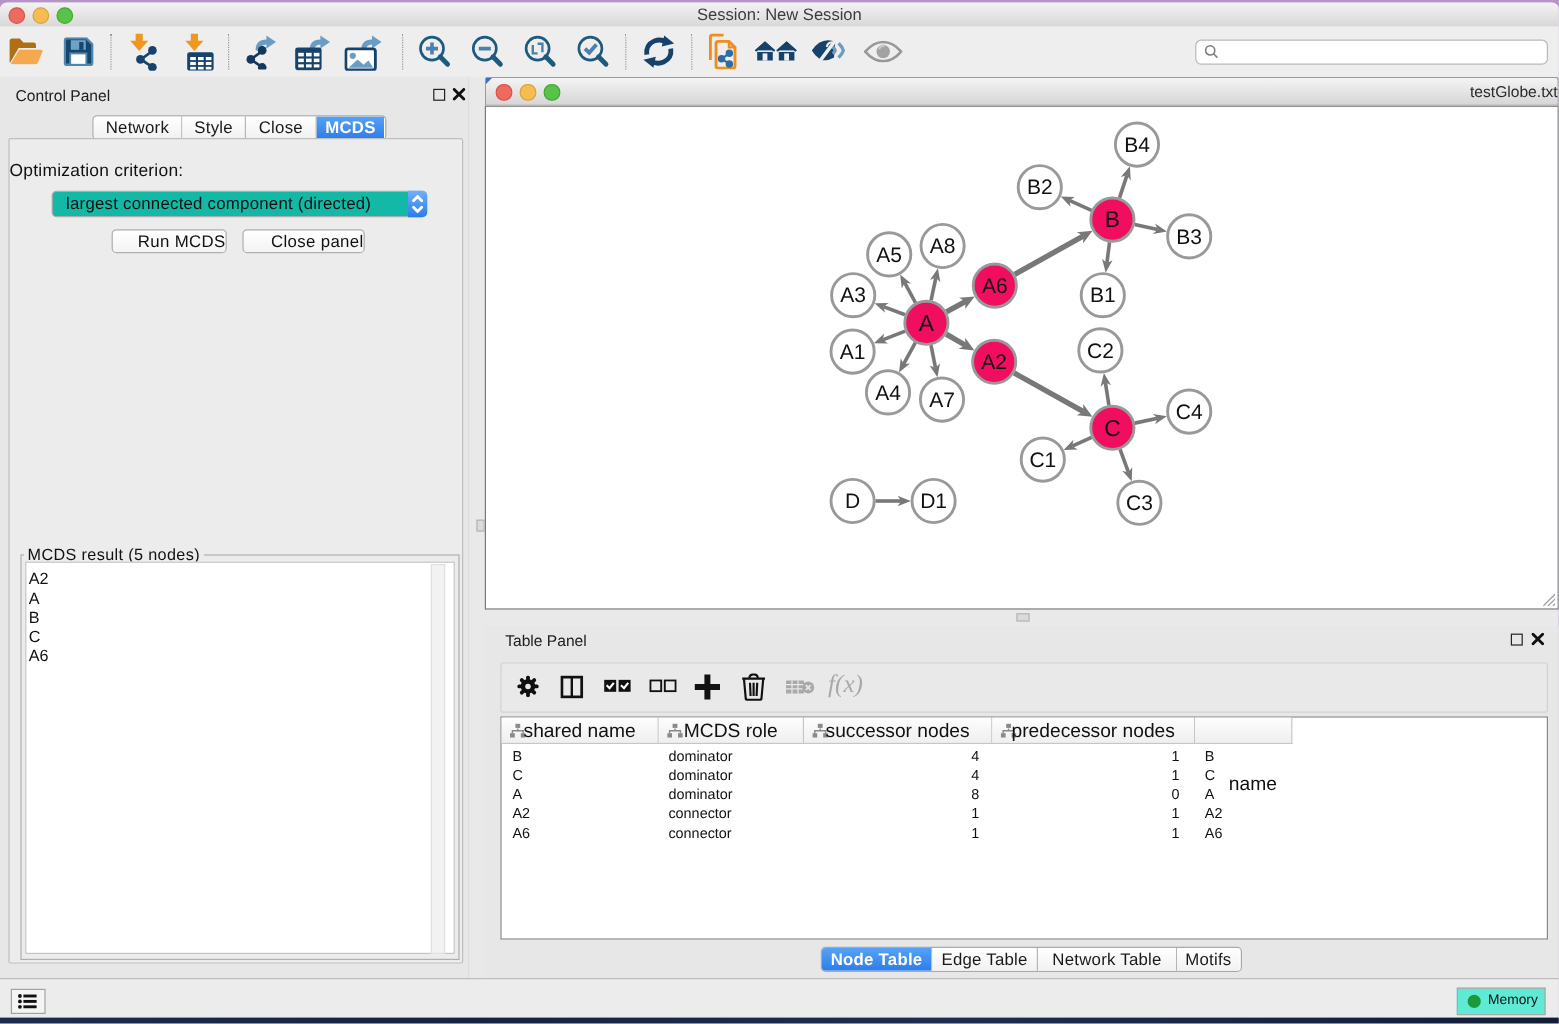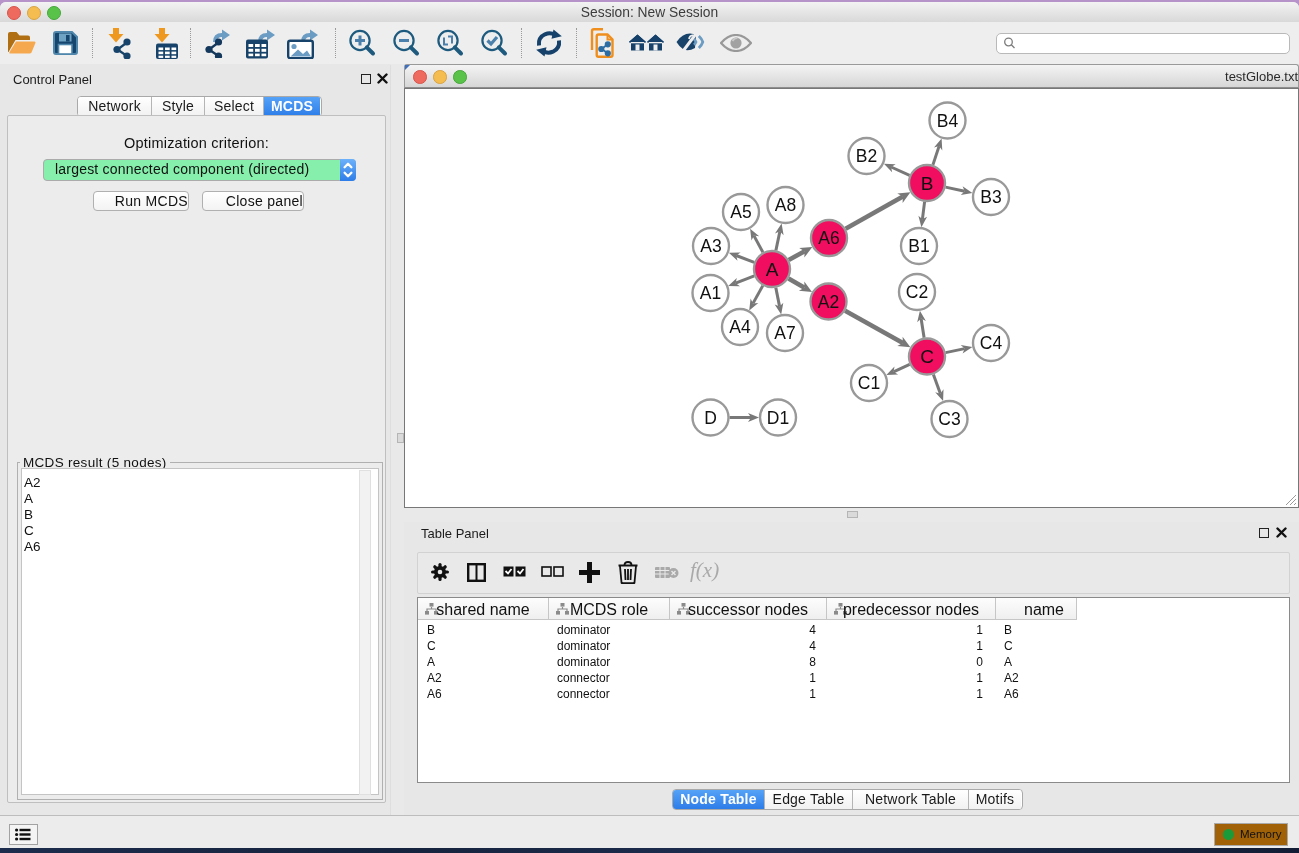--- a/index.html
+++ b/index.html
@@ -28,23 +28,23 @@
 #cp-title{position:absolute;left:13px;top:8px;font-size:13px;color:#1c1c1c;}
 .floatbtn{position:absolute;width:8px;height:8px;border:1.5px solid #222;background:transparent;}
 .tabbar{position:absolute;display:flex;height:19px;border:1px solid #a9a9a9;
  border-radius:4px;background:#fff;overflow:hidden;}
 .tab{font-size:14px;letter-spacing:0.2px;color:#1a1a1a;text-align:center;line-height:19px;
  background:linear-gradient(#ffffff,#f1f1f1);border-right:1px solid #b5b5b5;}
 .tab:last-child{border-right:none;}
 .tab.sel{background:linear-gradient(#55a2f7,#2d7de9);color:#fff;font-weight:bold;}
 #cp-pane{position:absolute;left:7px;top:51px;width:377px;height:686px;
  background:#ececec;border:1px solid #bfbfbf;border-radius:2px;}
-#optlabel{position:absolute;left:0;top:19px;width:100%;text-align:center;
+#optlabel{position:absolute;left:0;top:19px;width:100%;
  font-size:14.5px;letter-spacing:0.2px;color:#111;}
-#selectbox{position:absolute;left:35px;top:43px;width:311px;height:20px;background:#86efac;
+#selectbox{position:absolute;left:35px;top:43px;width:311px;height:20px;background:#14b8a6;
  border:1px solid #ababab;border-radius:4px;}
 #selectbox .txt{position:absolute;left:11px;top:1px;font-size:14px;letter-spacing:0.2px;color:#111;}
 #spinner{position:absolute;right:-1px;top:-1px;width:16px;height:22px;
  background:linear-gradient(#6db1fa,#2d7de9);border-radius:0 4px 4px 0;}
 .btn{position:absolute;height:18px;background:linear-gradient(#ffffff,#f3f3f3);
  border:1px solid #b0b0b0;border-radius:4px;font-size:14px;letter-spacing:0.3px;color:#111;
  text-align:right;line-height:18px;}
 #groupbox{position:absolute;left:9px;top:346px;width:364px;height:336px;
  border:1px solid #b0b0b0;}
 #grouplabel{position:absolute;left:2px;top:-8px;background:#ececec;padding:0 3px;
@@ -239,21 +239,21 @@
 
 <div id="cp">
 <div id="cp-title">Control Panel</div>
 <span class="floatbtn" style="left:361px;top:10px"></span>
 <svg class="abs" style="left:377px;top:9px" width="11" height="11" viewBox="0 0 11 11">
 <path d="M1.5,1.5 L9.5,9.5 M9.5,1.5 L1.5,9.5" stroke="#111" stroke-width="2.4" stroke-linecap="round"></path>
     </svg>
 <div class="tabbar" style="left:77px;top:32px;width:243px;">
 <div class="tab" style="width:73px">Network</div>
 <div class="tab" style="width:52px">Style</div>
-<div class="tab" style="width:58px">Select</div>
+<div class="tab" style="width:58px">Close</div>
 <div class="tab sel" style="width:56px">MCDS</div>
 </div>
 <div id="cp-pane">
 <div id="optlabel">Optimization criterion:</div>
 <div id="selectbox">
         <span class="txt">largest connected component (directed)</span>
 <div id="spinner">
 <svg width="16" height="22" viewBox="0 0 16 22">
 <path d="M4.6,8.3 L8,4.8 L11.4,8.3" stroke="#fff" stroke-width="2.3" fill="none" stroke-linecap="round" stroke-linejoin="round"></path>
 <path d="M4.6,13.7 L8,17.2 L11.4,13.7" stroke="#fff" stroke-width="2.3" fill="none" stroke-linecap="round" stroke-linejoin="round"></path>
@@ -443,21 +443,21 @@
 <path d="M16.5,5 L20.5,9 M20.5,5 L16.5,9" stroke="#e9e9e9" stroke-width="1.4"></path>
       </svg>
 <div class="abs" style="left:272px;top:5px;font-family:'Liberation Serif',serif;font-style:italic;font-size:21px;color:#a9a9a9;">f(x)</div>
 </div>
 
 <div class="abs" style="left:13px;top:75px;width:871px;height:184px;background:#fff;border:1px solid #8a8a8a;">
 <style>
 .hcell{position:absolute;top:0;height:21px;background:linear-gradient(#fdfdfd,#efefef);
  border-right:1px solid #c6c6c6;border-bottom:1px solid #c6c6c6;font-size:16px;color:#111;}
 .hcell .lbl{position:absolute;left:0;right:0;top:3px;text-align:center;}
-.hcell.noicon .lbl{left:16px;}
+.hcell.noicon .lbl{left:16px;margin-top:44px;}
 .rowtxt{position:absolute;height:16px;line-height:16px;font-size:12px;color:#111;}
 .ticon{position:absolute;left:7px;top:5px;}
 </style>
 <div class="hcell" style="left:0;width:130px">
         <svg class="ticon" width="13" height="12" viewBox="0 0 13 12">
           <g fill="#8a8a8a">
             <rect x="4.5" y="0" width="4" height="3.6"></rect>
             <rect x="0" y="8" width="4" height="3.6"></rect>
             <rect x="9" y="8" width="4" height="3.6"></rect>
           </g>
@@ -521,39 +521,39 @@
 <div class="rowtxt" style="left:252px;width:146px;top:72px;text-align:right">1</div>
 <div class="rowtxt" style="left:409px;width:156px;top:72px;text-align:right">1</div>
 <div class="rowtxt" style="left:586px;top:72px">A2</div>
 <div class="rowtxt" style="left:9px;top:88px">A6</div>
 <div class="rowtxt" style="left:139px;top:88px">connector</div>
 <div class="rowtxt" style="left:252px;width:146px;top:88px;text-align:right">1</div>
 <div class="rowtxt" style="left:409px;width:156px;top:88px;text-align:right">1</div>
 <div class="rowtxt" style="left:586px;top:88px">A6</div>
 </div>
 
-<div class="tabbar" style="left:268px;top:267px;width:349px;">
+<div class="tabbar" style="left:280px;top:267px;width:349px;">
 <div class="tab sel" style="width:91px">Node Table</div>
 <div class="tab" style="width:87px">Edge Table</div>
 <div class="tab" style="width:115px">Network Table</div>
 <div class="tab" style="width:52px">Motifs</div>
 </div>
 </div>
 
 <div id="statusbar">
 <div class="abs" style="left:9px;top:8px;width:27px;height:19px;background:#f4f4f4;border:1px solid #a2a2a2;">
 <svg class="abs" style="left:5px;top:3px" width="16" height="13" viewBox="0 0 16 13">
 <g fill="#111">
           <circle cx="1.6" cy="2" r="1.6"></circle>
           <circle cx="1.6" cy="6.5" r="1.6"></circle>
           <circle cx="1.6" cy="11" r="1.6"></circle>
 <rect x="4.5" y="0.8" width="11" height="2.4"></rect>
           <rect x="4.5" y="5.3" width="11" height="2.4"></rect>
           <rect x="4.5" y="9.8" width="11" height="2.4"></rect>
         </g>
       </svg>
 </div>
-<div class="abs" style="left:1214px;top:7px;width:72px;height:21px;background:#a16207;border:1px solid #a9a9a9;">
+<div class="abs" style="left:1214px;top:7px;width:72px;height:21px;background:#5eead4;border:1px solid #a9a9a9;">
 <span class="abs" style="left:8px;top:5px;width:11px;height:11px;border-radius:50%;background:#1b9a3a;"></span>
 <span class="abs" style="left:25px;top:4px;font-size:11.5px;color:#111;">Memory</span>
 </div>
 </div>
 <div id="dock"></div>
 
 </body></html>

